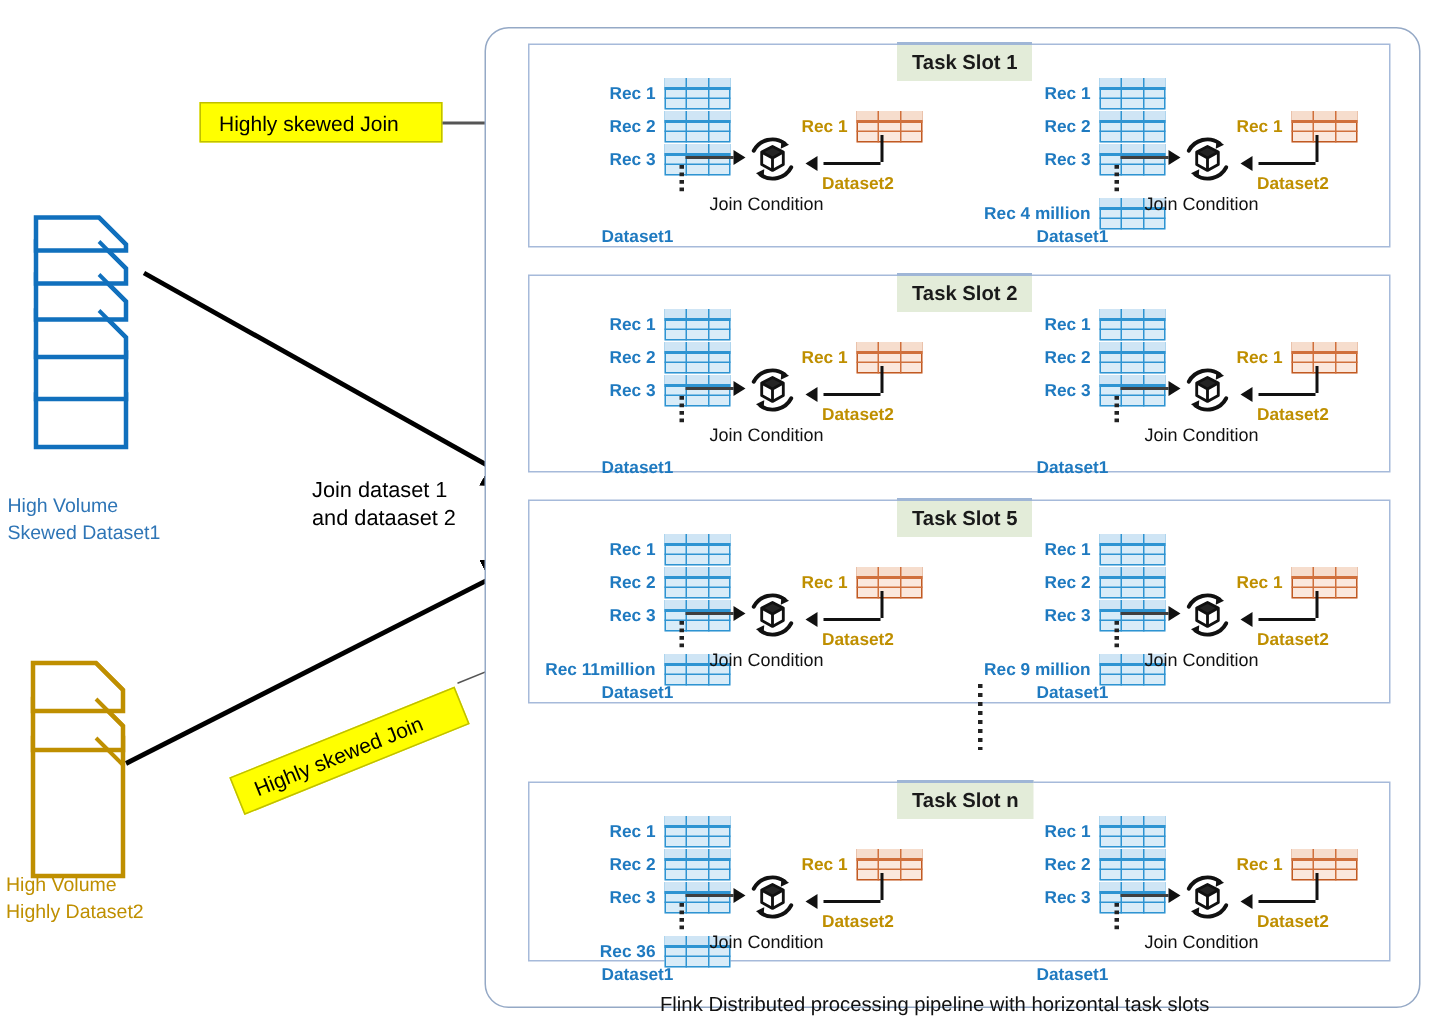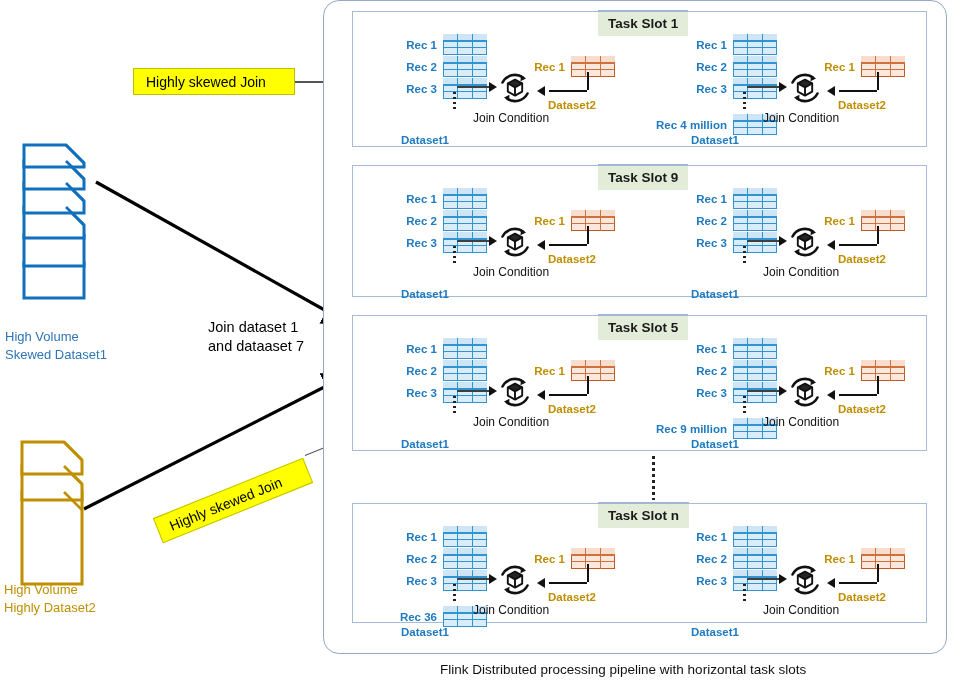--- a/index.html
+++ b/index.html
@@ -5,21 +5,21 @@
   html,body{margin:0;padding:0;background:#ffffff;}
   body{
     width:955px;height:684px;position:relative;overflow:hidden;
     font-family:"Liberation Sans","DejaVu Sans",sans-serif;
     color:#000;
   }
   .abs{position:absolute;}
 
   
   #pipeline-container{
-    left:323px;top:0;width:624px;height:654px;
+    left:323px;top:18px;width:624px;height:654px;
     border:1.5px solid #95a9c6;border-radius:16px;background:#fff;
     box-sizing:border-box;
   }
 
   
   .slot{
     position:absolute;left:28px;width:575px;
     border:1.4px solid #a6bada;background:#fff;box-sizing:border-box;
   }
   #slot-1{top:10px;height:136px;}
@@ -206,21 +206,21 @@
 <div id="lbl1-line"></div>
 <div id="lbl1-arrow"></div>
 
 <div class="yellow" id="label-skew-2">
   <span>Highly skewed Join</span>
 </div>
 <div id="lbl2-line"></div>
 
 <div id="center-note">
   <div>Join dataset 1</div>
-  <div>and dataaset 7</div>
+  <div>and dataaset 2</div>
 </div>
 
 <div id="pipeline-container" class="abs">
 
   <div class="slot" id="slot-1">
     <div class="slot-badge" style="left:245px;top:-2px;">Task Slot 1</div>
   <div class="half left">
         <div class="rec-row" style="left:0;top:22px;width:134px;">
           <span class="rec-label" style="width:84px;">Rec 1</span>
           <span class="tbl">
@@ -365,21 +365,21 @@
           </span>
         </div>
         <div class="elbow-v" style="left:234px;top:60px;height:18px;"></div>
         <div class="elbow-h" style="left:196px;top:78px;width:38px;"></div>
         <div class="arrow-head-l" style="left:184px;top:74px;"></div>
         <div class="ds-cap two" style="left:195px;top:87px;">Dataset2</div>
       </div>
     </div>
 
   <div class="slot" id="slot-2">
-    <div class="slot-badge" style="left:245px;top:-2px;">Task Slot 9</div>
+    <div class="slot-badge" style="left:245px;top:-2px;">Task Slot 2</div>
   <div class="half left">
         <div class="rec-row" style="left:0;top:22px;width:134px;">
           <span class="rec-label" style="width:84px;">Rec 1</span>
           <span class="tbl">
             <i class="bg"></i>
             <i class="hdr"></i>
             <i class="h1"></i>
             <i class="h2"></i>
             <i class="v1"></i>
             <i class="v2"></i>
@@ -543,20 +543,31 @@
           <span class="tbl">
             <i class="bg"></i>
             <i class="hdr"></i>
             <i class="h1"></i>
             <i class="h2"></i>
             <i class="v1"></i>
             <i class="v2"></i>
           </span>
         </div>
         <div class="vdots" style="left:100px;top:80px;height:18px;"></div>
+        <div class="rec-row" style="left:0;top:102px;width:134px;">
+          <span class="rec-label" style="width:84px;">Rec 11million</span>
+          <span class="tbl">
+            <i class="bg"></i>
+            <i class="hdr"></i>
+            <i class="h1"></i>
+            <i class="h2"></i>
+            <i class="v1"></i>
+            <i class="v2"></i>
+          </span>
+        </div>
         <div class="ds-cap" style="left:48px;top:122px;">Dataset1</div>
         <div class="arrow-in" style="left:104px;top:74px;width:32px;"></div>
         <div class="arrow-head-r" style="left:136px;top:70px;"></div>
         <div class="join-icon" style="left:142px;top:56px;"><svg width="40" height="40" viewBox="0 0 40 40">
             <g fill="none" stroke="#111" stroke-width="2.6" stroke-linecap="round">
               <path d="M7.5,14.5 A14,14 0 0 1 28,9.5"></path>
               <path d="M32.5,25.5 A14,14 0 0 1 12,30.5"></path>
             </g>
             <path d="M26,7 L31,10.5 L25.5,13.2 z" fill="#111"></path>
             <path d="M14,33 L9,29.5 L14.5,26.8 z" fill="#111"></path>

